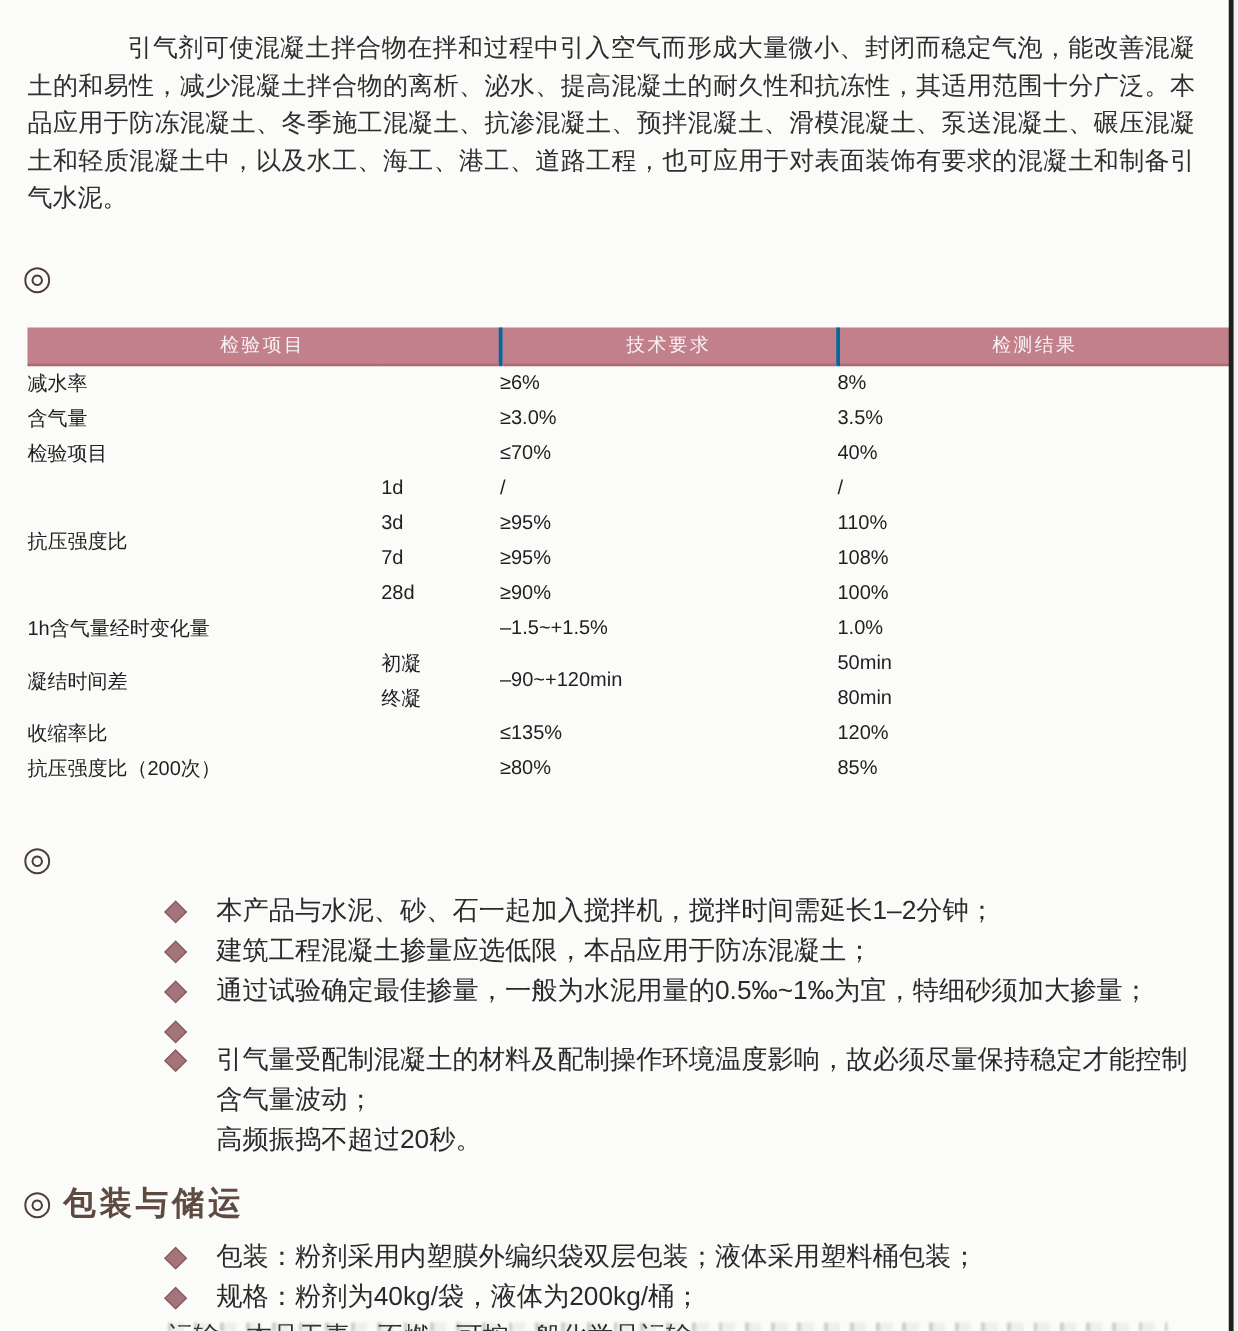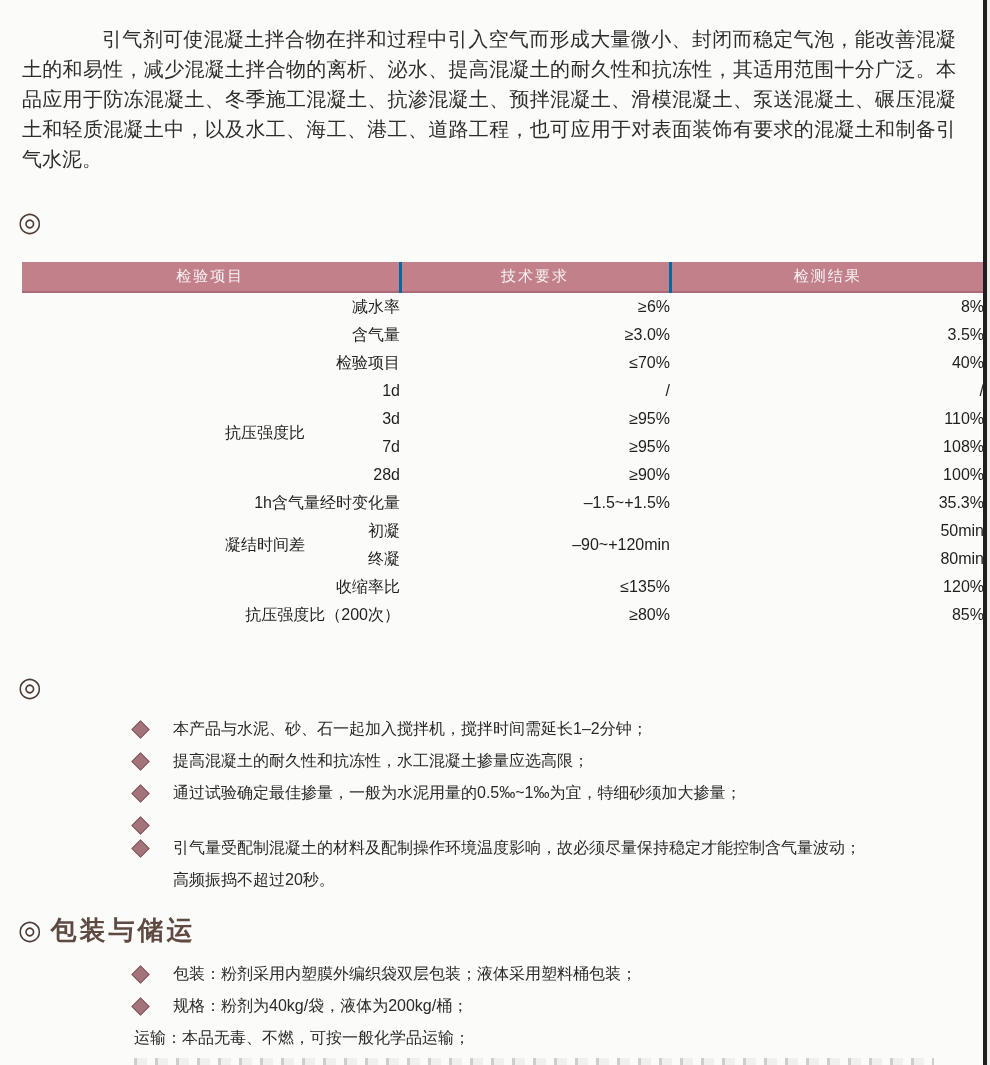--- a/index.html
+++ b/index.html
@@ -62,40 +62,40 @@
     background: #c2808b;
     color: #f7f3f4;
     font-weight: normal;
     font-size: 15px;
     letter-spacing: 2px;
     height: 27px;
     border-bottom: 2px solid #ab6a75;
   }
   table.perf thead th + th { border-left: 3px solid #0369a1; }
   table.perf td {
-    text-align: right;
+    text-align: left;
     vertical-align: middle;
     font-size: 16px;
     color: #1f1f1f;
     height: 28px;
     padding: 0;
   }
 
   
   ul.bullets {
     list-style: none;
     margin: 8px 30px 0 134px;
     padding: 0;
   }
   ul.bullets.packaging { margin-top: 10px; }
   ul.bullets li {
     display: flex;
     align-items: flex-start;
     gap: 26px;
-    font-size: 16px;
+    font-size: 21px;
     line-height: 32px;
     color: #2a2a2a;
   }
   .diamond {
     flex: 0 0 auto;
     width: 11px; height: 11px;
     margin-top: 10px;
     background: #a3747a;
     border: 1px solid #855a60;
     transform: rotate(45deg);
@@ -175,21 +175,21 @@
         <td>108%</td>
       </tr>
       <tr>
         <td>28d</td>
         <td>≥90%</td>
         <td>100%</td>
       </tr>
       <tr>
         <td colspan="2">1h含气量经时变化量</td>
         <td>–1.5~+1.5%</td>
-        <td>35.3%</td>
+        <td>1.0%</td>
       </tr>
       <tr>
         <td rowspan="2">凝结时间差</td>
         <td>初凝</td>
         <td rowspan="2">–90~+120min</td>
         <td>50min</td>
       </tr>
       <tr>
         <td>终凝</td>
         <td>80min</td>
@@ -211,21 +211,21 @@
     <span class="ring-icon">◎</span>
   </h2>
 
   <ul class="bullets usage">
     <li>
       <span class="diamond"></span>
       <span class="bullet-text">本产品与水泥、砂、石一起加入搅拌机，搅拌时间需延长1–2分钟；</span>
     </li>
     <li>
       <span class="diamond"></span>
-      <span class="bullet-text">提高混凝土的耐久性和抗冻性，水工混凝土掺量应选高限；</span>
+      <span class="bullet-text">建筑工程混凝土掺量应选低限，本品应用于防冻混凝土；</span>
     </li>
     <li>
       <span class="diamond"></span>
       <span class="bullet-text">通过试验确定最佳掺量，一般为水泥用量的0.5‰~1‰为宜，特细砂须加大掺量；</span>
     </li>
     <li>
       <span class="diamond"></span>
     </li>
     <li>
       <span class="diamond"></span>

